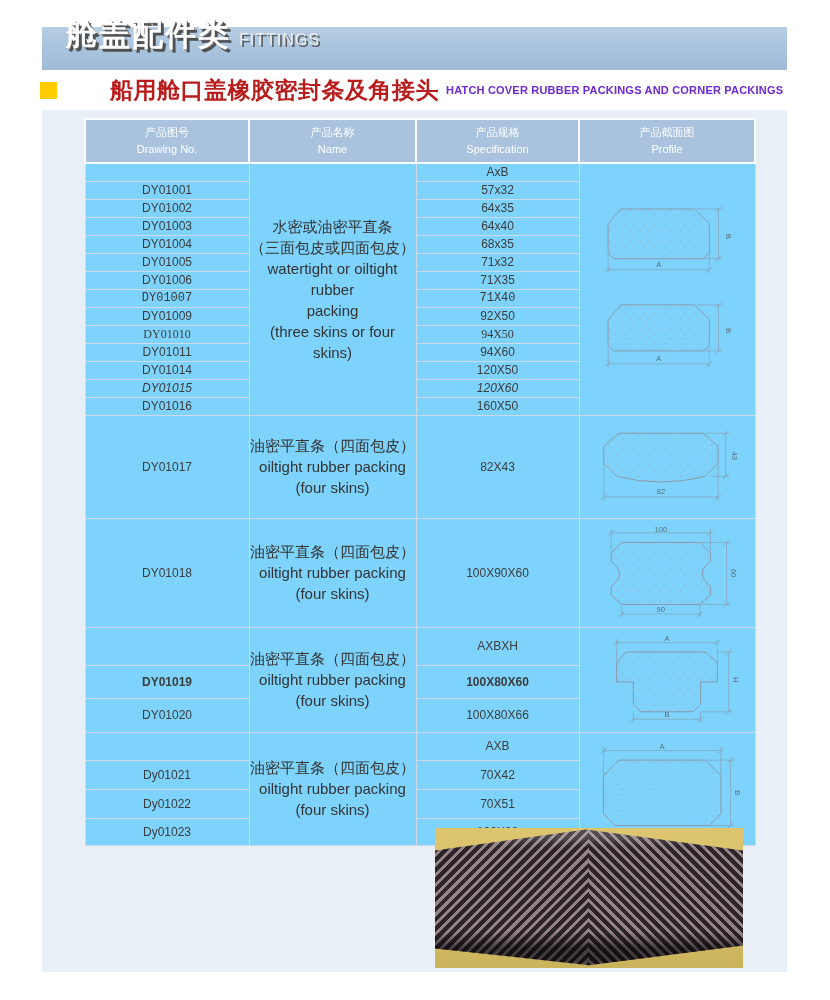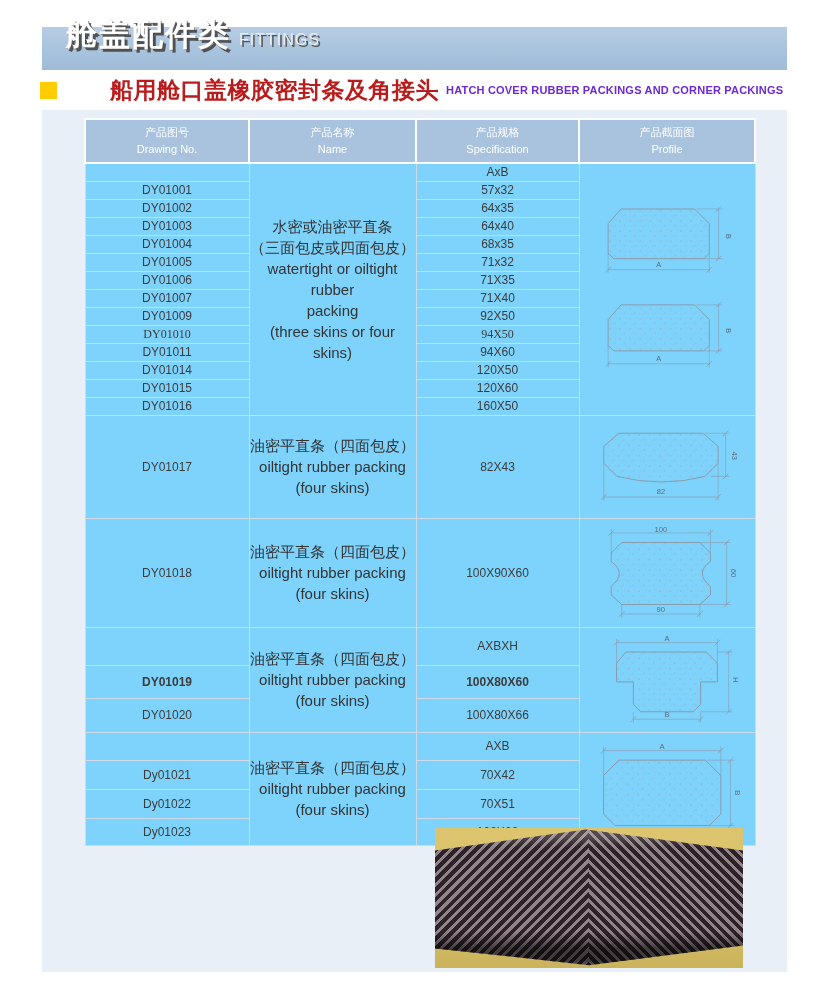--- a/index.html
+++ b/index.html
@@ -153,41 +153,41 @@
             <td class="c-spec">68x35</td>
           </tr>
           <tr style="height: 18px; padding-left: 32px;">
             <td class="c-no">DY01005</td>
             <td class="c-spec">71x32</td>
           </tr>
           <tr style="height: 18px; padding-left: 44px;">
             <td class="c-no">DY01006</td>
             <td class="c-spec">71X35</td>
           </tr>
-          <tr style="height: 18px;">
+          <tr style="height: 18px; font-family: Liberation Mono, monospace;">
             <td class="c-no">DY01007</td>
             <td class="c-spec">71X40</td>
           </tr>
           <tr style="height: 18px;">
             <td class="c-no">DY01009</td>
             <td class="c-spec">92X50</td>
           </tr>
           <tr style="height: 18px; font-family: Liberation Serif, serif;">
             <td class="c-no">DY01010</td>
             <td class="c-spec">94X50</td>
           </tr>
           <tr style="height: 18px;">
             <td class="c-no">DY01011</td>
             <td class="c-spec">94X60</td>
           </tr>
           <tr style="height: 18px;">
             <td class="c-no">DY01014</td>
             <td class="c-spec">120X50</td>
           </tr>
-          <tr style="height: 18px;">
+          <tr style="height: 18px; font-style: italic;">
             <td class="c-no">DY01015</td>
             <td class="c-spec">120X60</td>
           </tr>
           <tr style="height: 18px;">
             <td class="c-no">DY01016</td>
             <td class="c-spec">160X50</td>
           </tr>
           <tr style="height: 95px;">
             <td class="c-no">DY01017</td>
             <td class="c-name" rowspan="1">

